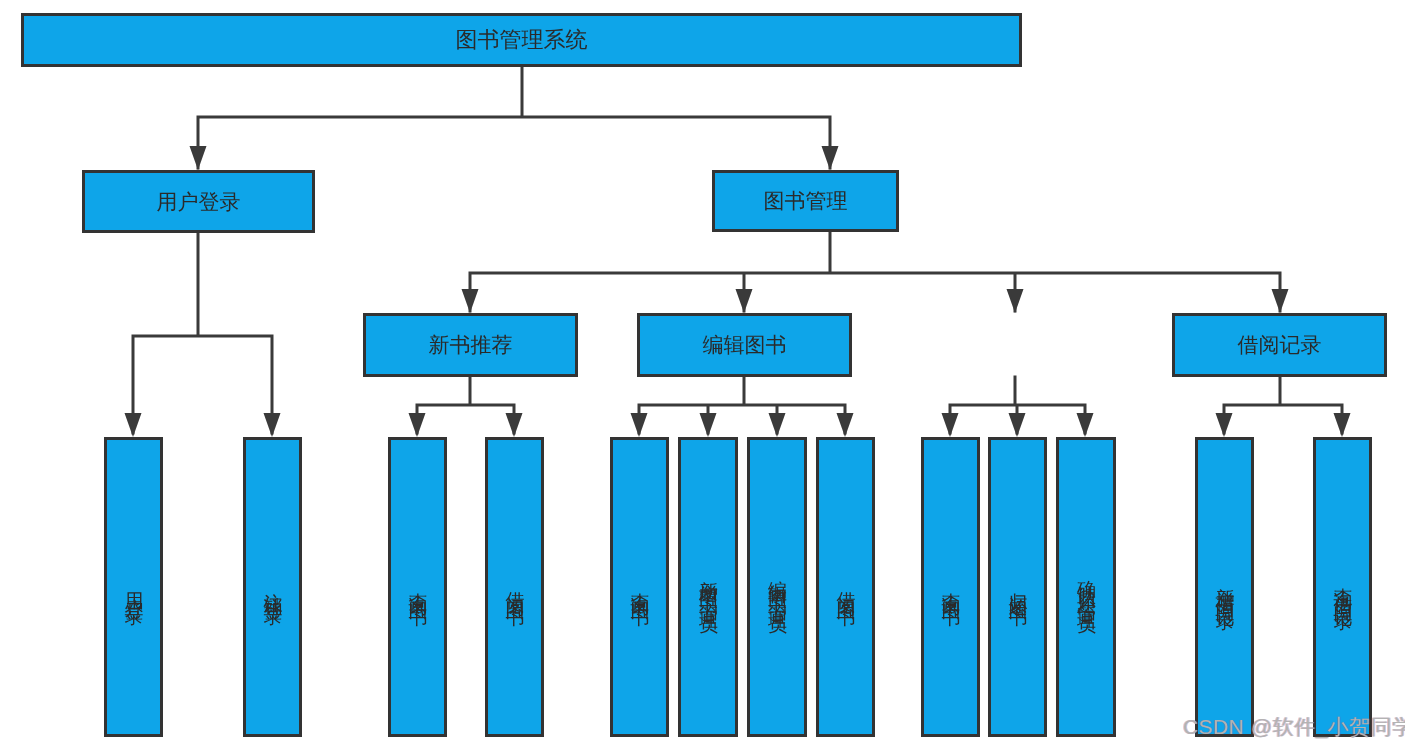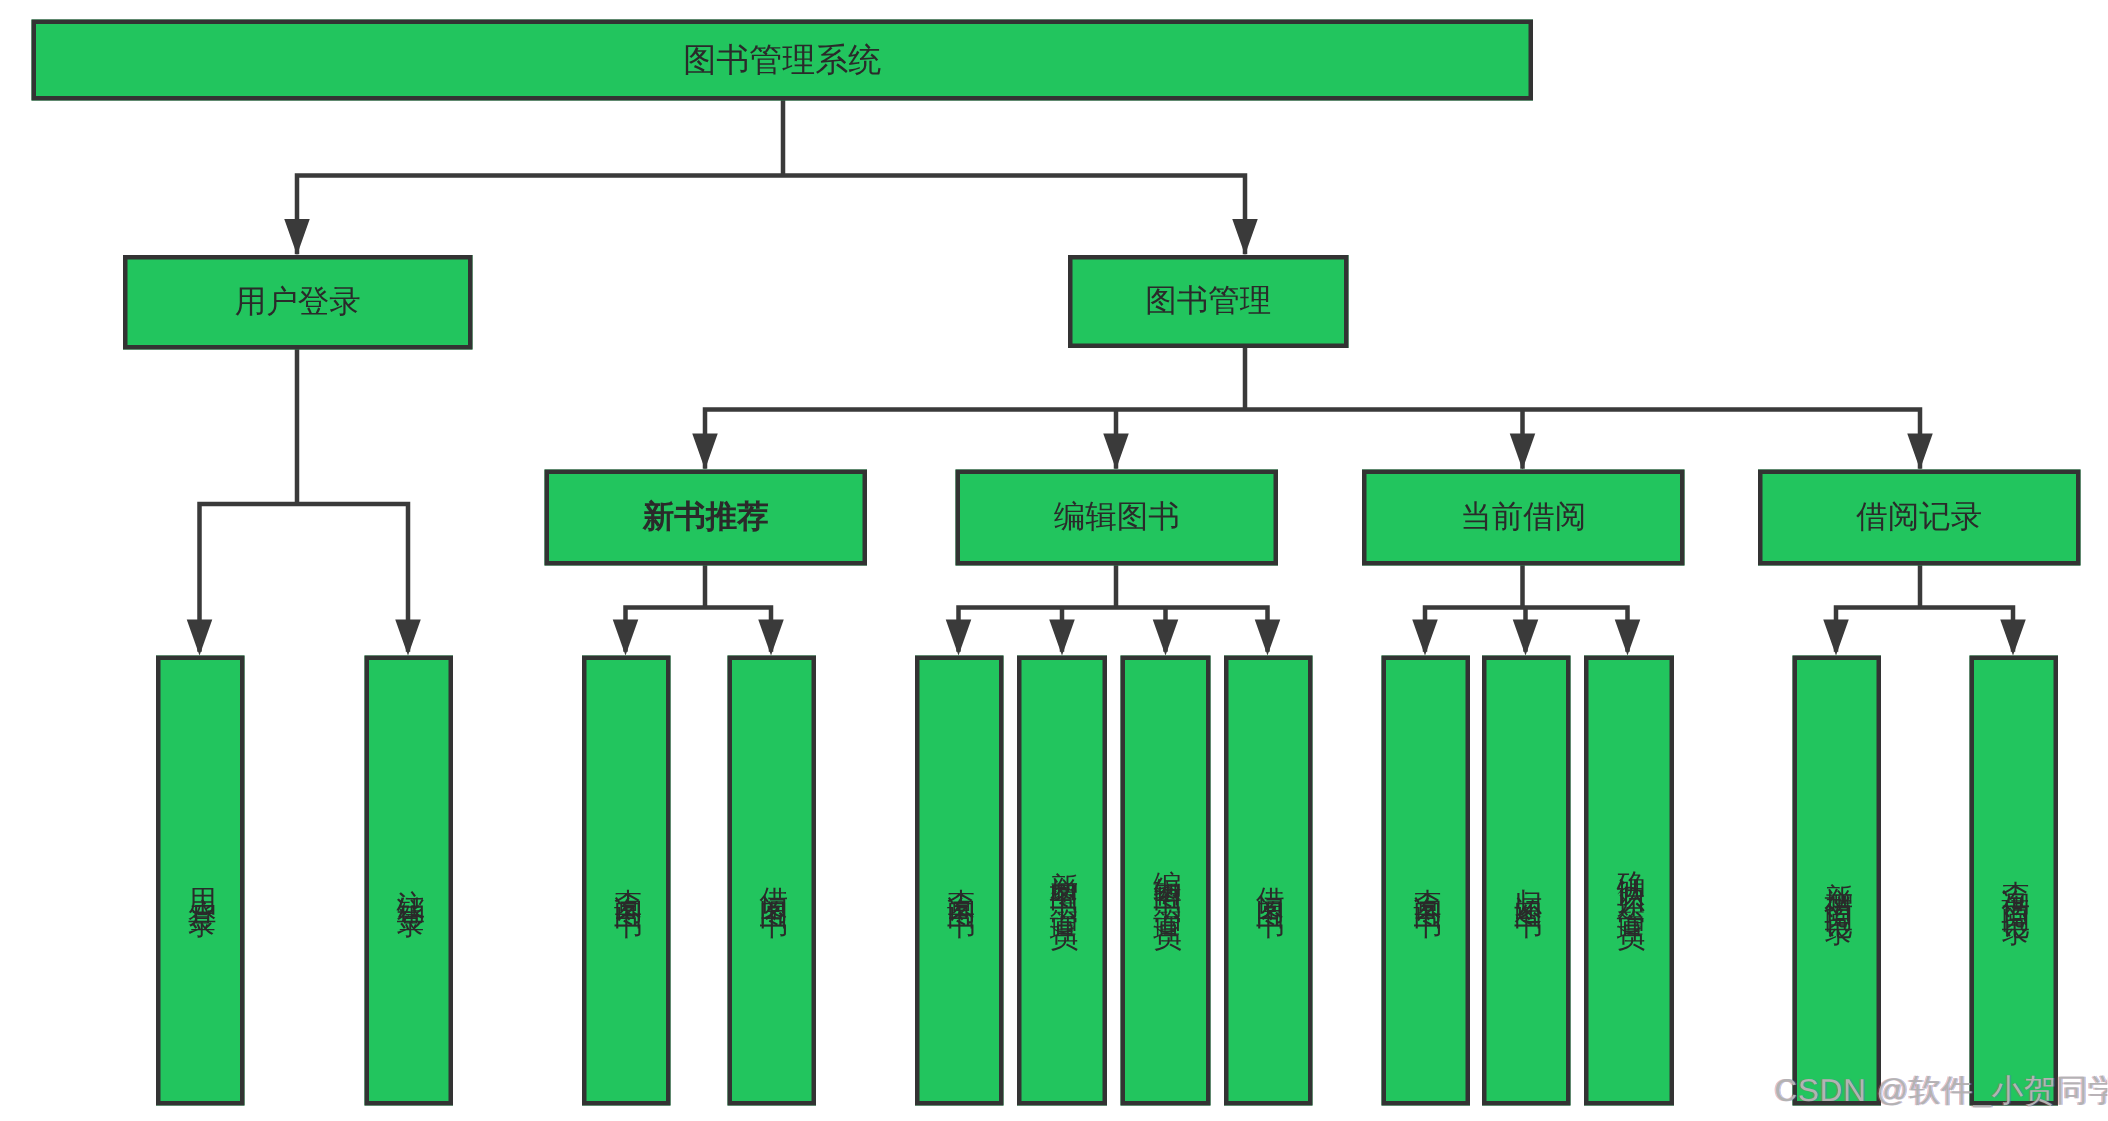--- a/index.html
+++ b/index.html
@@ -18,21 +18,21 @@
   #connectors {
     position: absolute;
     left: 0; top: 0;
     width: 1405px;
     height: 747px;
   }
   .node {
     position: absolute;
     box-sizing: border-box;
     border: 3px solid #333333;
-    background: #22c55e;
+    background: #0ea5e9;
     color: #2a2a2a;
     display: flex;
     align-items: center;
     justify-content: center;
     font-size: 21px;
     text-align: center;
     line-height: 1.2;
   }
   .node.vertical {
     writing-mode: vertical-rl;
@@ -94,23 +94,22 @@
       <polygon points="1215.5,413 1232.5,413 1224,437"></polygon>
       <polygon points="1333.5,413 1350.5,413 1342,437"></polygon>
     </g>
   </svg>
 
   <div class="node" style="left:21px; top:13px; width:1001px; height:54px; font-size:22px;">图书管理系统</div>
 
   <div class="node" style="left:82px; top:170px; width:233px; height:63px;">用户登录</div>
   <div class="node" style="left:712px; top:170px; width:187px; height:62px;">图书管理</div>
 
-  <div class="node" style="left:363px; top:313px; width:215px; height:64px;font-weight:bold;">新书推荐</div>
+  <div class="node" style="left:363px; top:313px; width:215px; height:64px;">新书推荐</div>
   <div class="node" style="left:637px; top:313px; width:215px; height:64px;">编辑图书</div>
-  <div class="node" style="left:908px; top:313px; width:215px; height:64px;">当前借阅</div>
   <div class="node" style="left:1172px; top:313px; width:215px; height:64px;">借阅记录</div>
 
   <div class="node vertical" style="left:104px; top:437px; width:59px; height:300px;">用户登录</div>
   <div class="node vertical" style="left:243px; top:437px; width:59px; height:300px;">注销登录</div>
 
   <div class="node vertical" style="left:388px; top:437px; width:59px; height:300px;">查询图书</div>
   <div class="node vertical" style="left:485px; top:437px; width:59px; height:300px;">借阅图书</div>
 
   <div class="node vertical" style="left:610px; top:437px; width:59px; height:300px;">查询图书</div>
   <div class="node vertical" style="left:678px; top:437px; width:60px; height:300px;">新增图书（管理员）</div>

